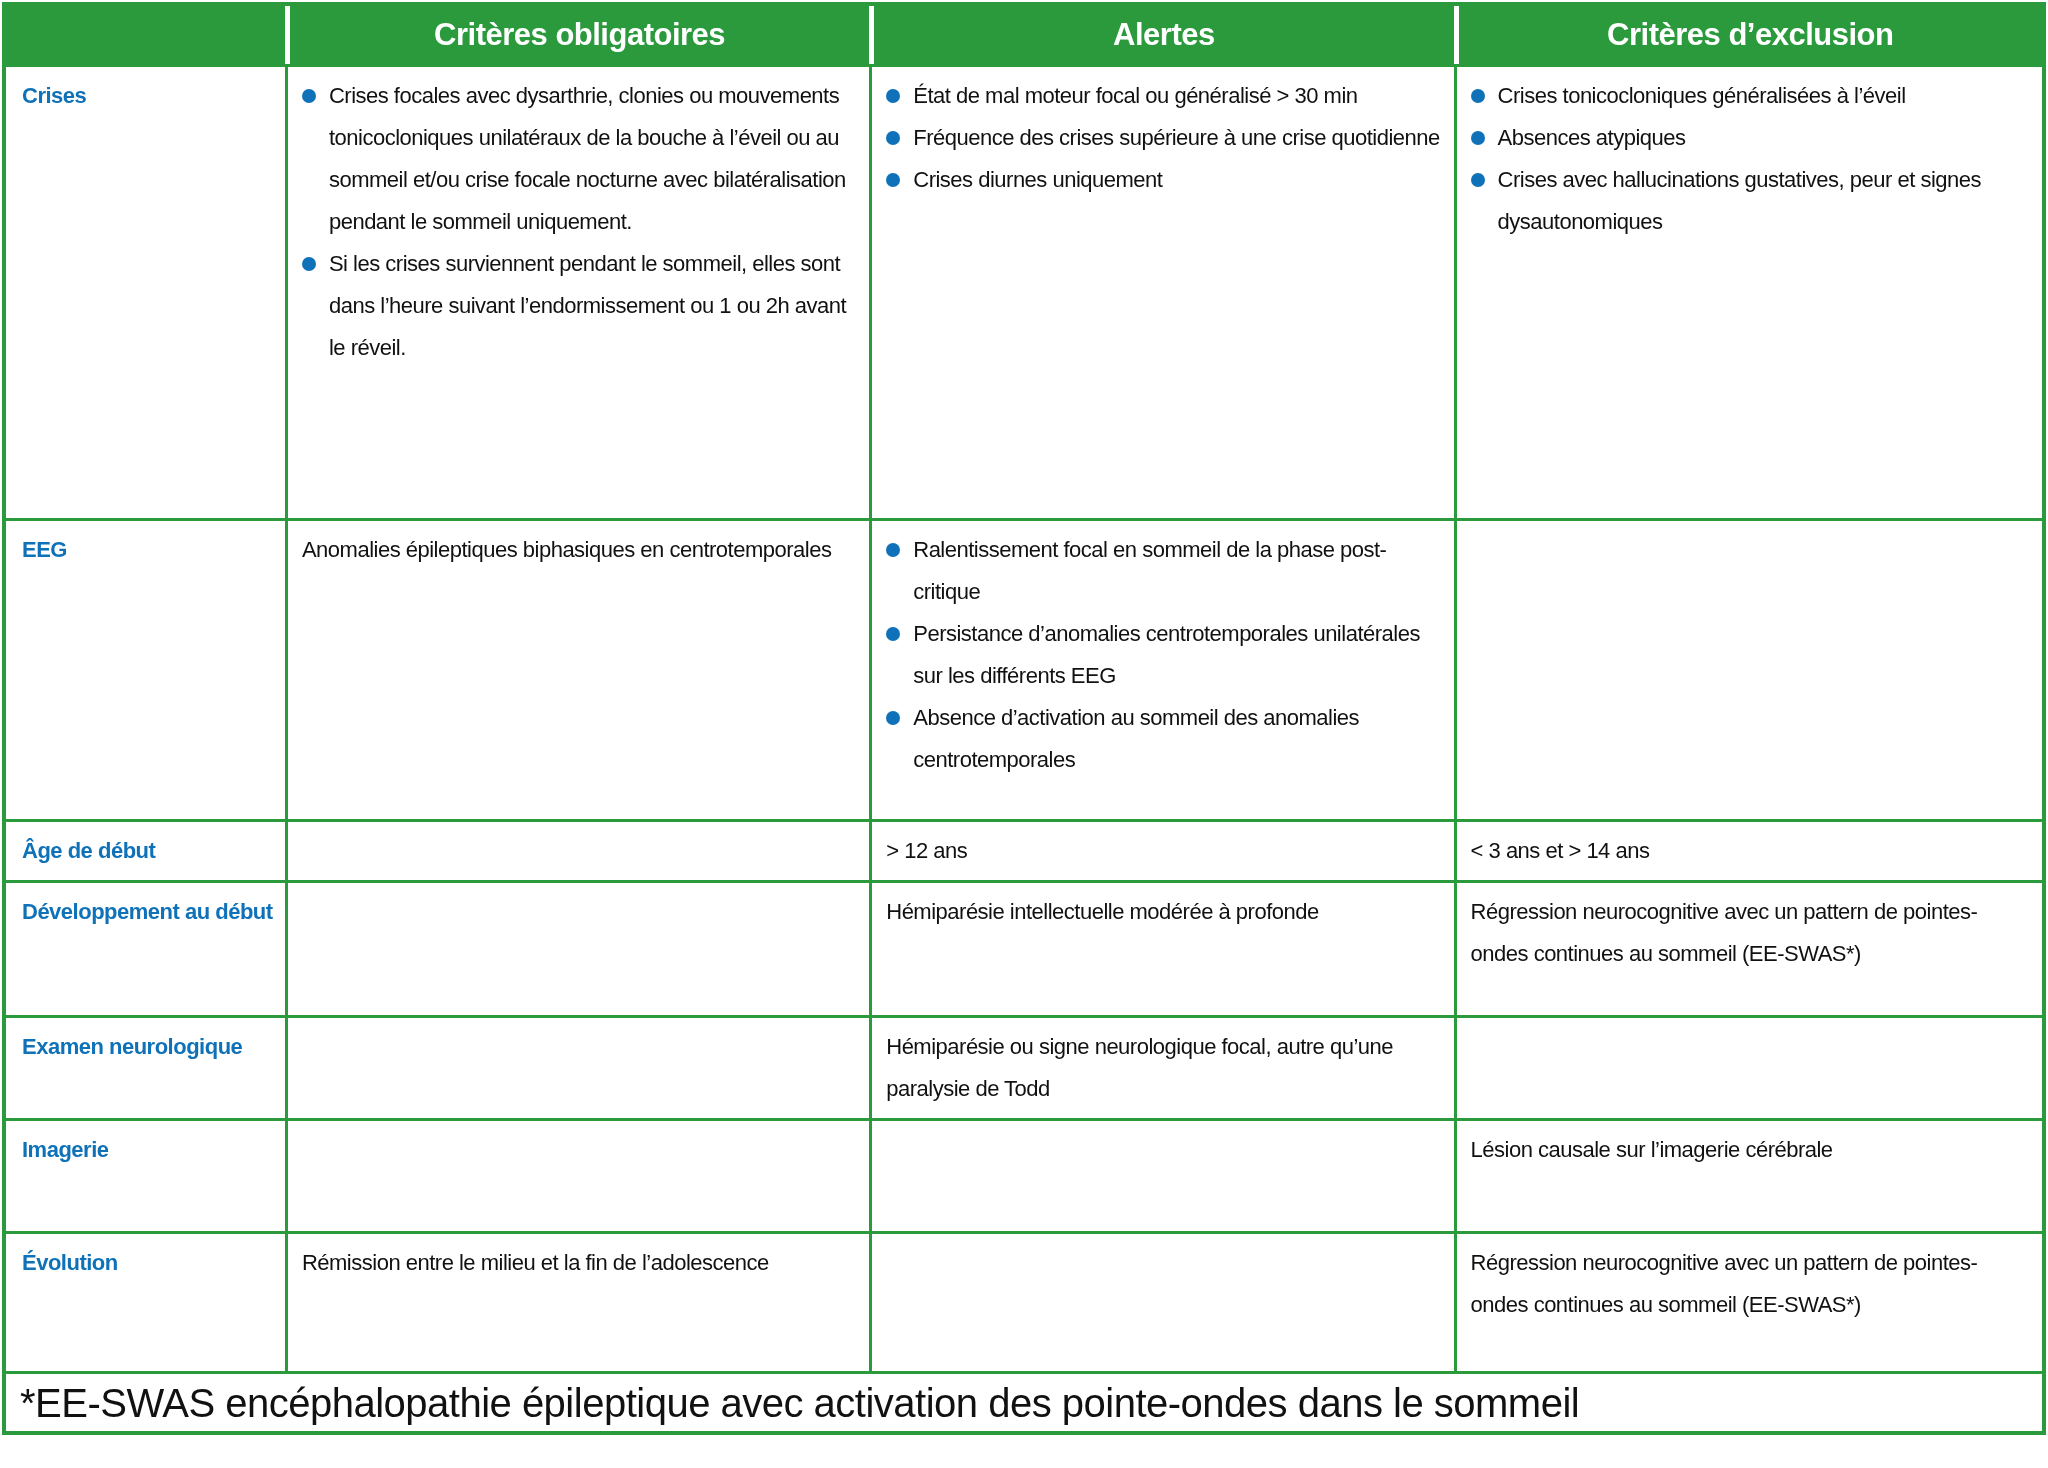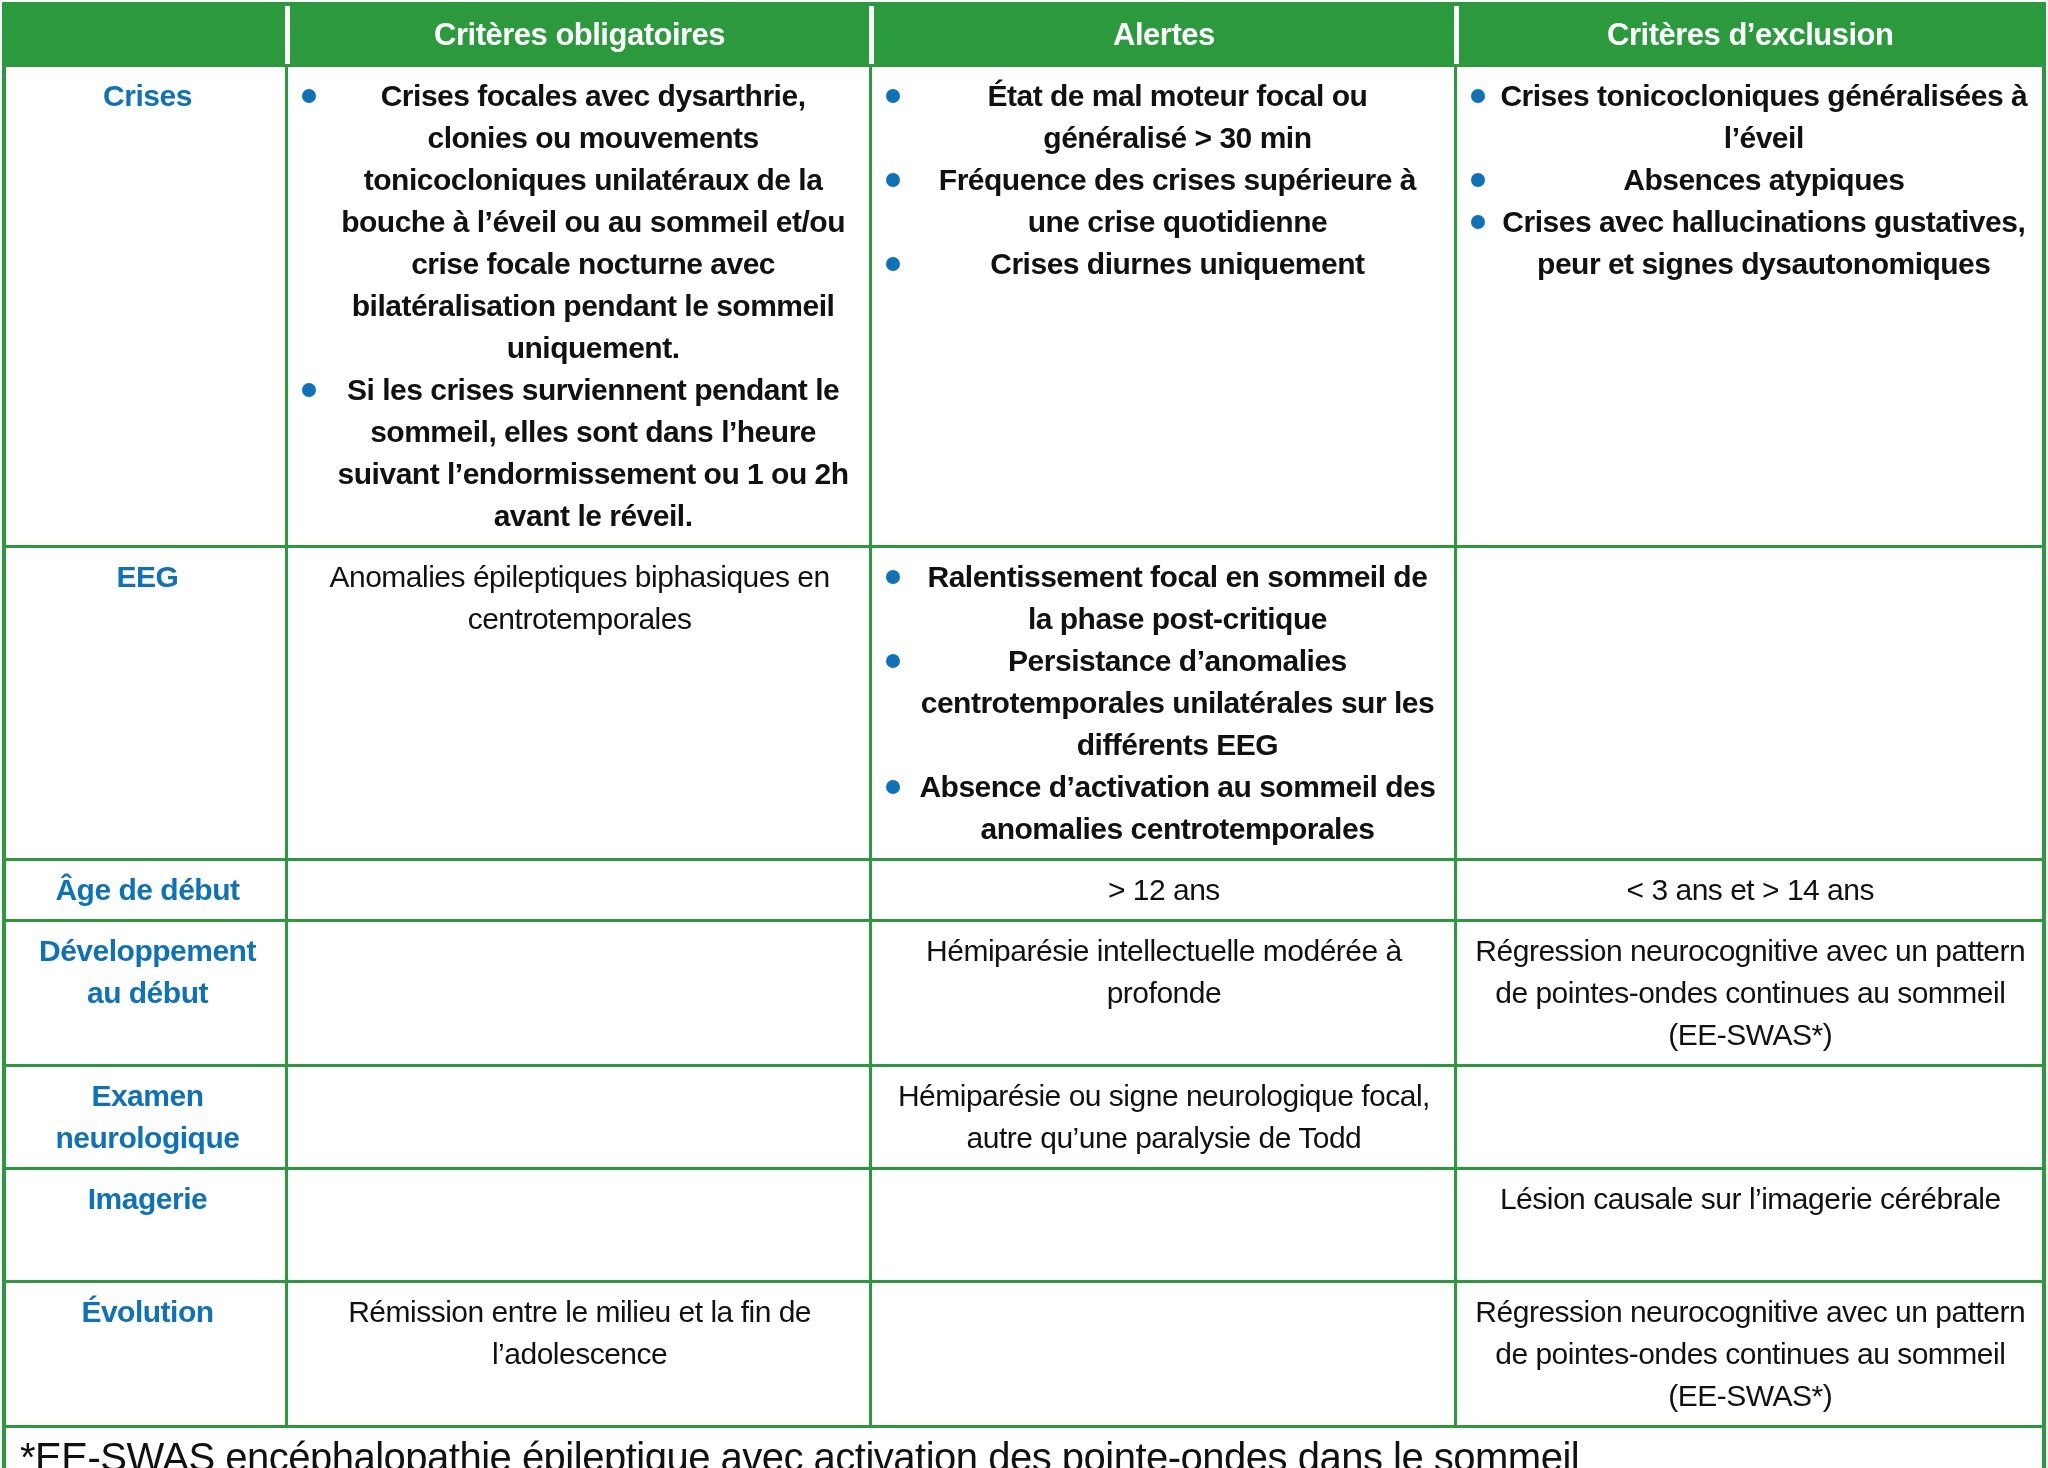--- a/index.html
+++ b/index.html
@@ -38,22 +38,22 @@
     text-align:center;
     height:58px;
     vertical-align:middle;
     padding:0 8px;
   }
   thead th + th{ border-left:5px solid #ffffff; }
 
   tbody th, tbody td{
     border-top:3px solid var(--green);
     vertical-align:top;
-    text-align:center;
-    font-size:30px;
+    text-align:left;
+    font-size:22px;
     line-height:42px;
     padding:8px 12px 8px 14px;
     font-weight:normal;
     overflow:hidden;
   }
   tbody td{ border-left:3px solid var(--green); }
   tbody th{
     color:var(--blue);
     font-weight:bold;
     padding-left:16px;
@@ -69,21 +69,21 @@
 
   tfoot td{
     border-top:3px solid var(--green);
     font-size:40px;
     line-height:40px;
     height:59px;
     padding:9px 12px 8px 14px;
     vertical-align:middle;
   }
 
-  ul.blist{ list-style:none; margin:0; padding:0;font-weight:bold; }
+  ul.blist{ list-style:none; margin:0; padding:0; }
   ul.blist li{ display:flex; gap:13px; }
   .dot{
     flex:0 0 auto;
     width:14px; height:14px;
     border-radius:50%;
     background:var(--blue);
     margin-top:14px;
   }
   .btext{ flex:1 1 auto; }
   .ctext{ }

